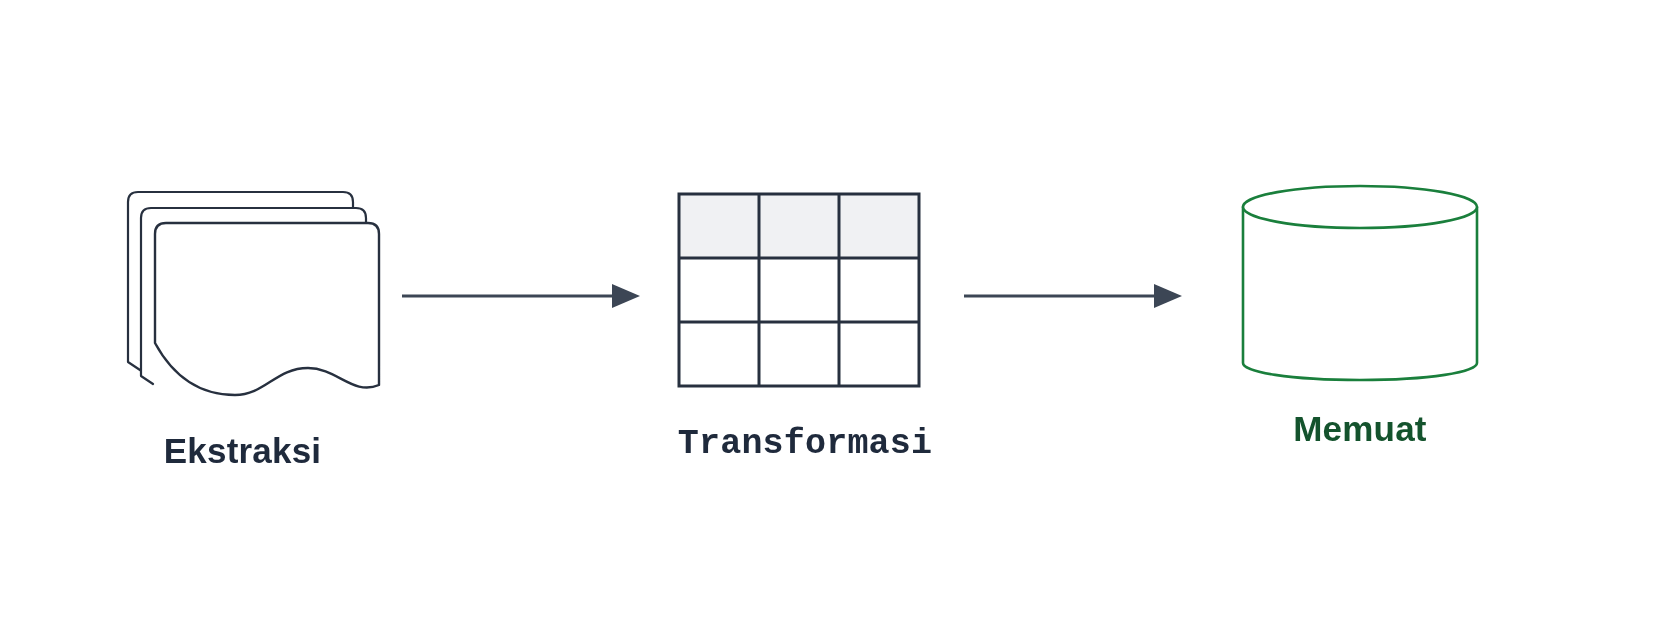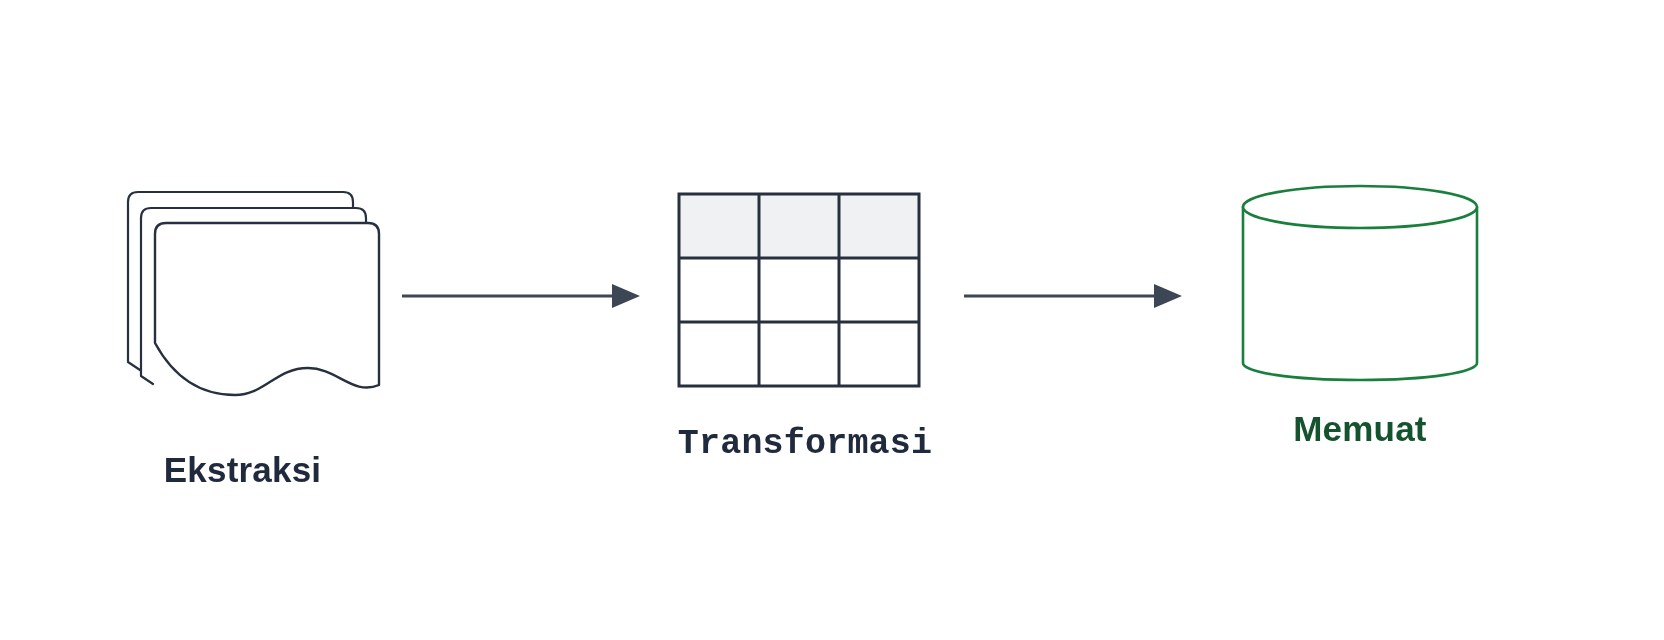--- a/index.html
+++ b/index.html
@@ -31,21 +31,20 @@
   .stage-label {
     font-size: 35px;
     font-weight: bold;
     letter-spacing: 0.2px;
     white-space: nowrap;
   }
   #stage-extract {
     left: 95px;
     top: 180px;
     width: 295px;
-    gap: 19px;
   }
   #stage-transform {
     left: 660px;
     top: 180px;
     width: 290px;
     font-family: Liberation Mono, monospace;
   }
   #stage-load {
     left: 1215px;
     top: 180px;

